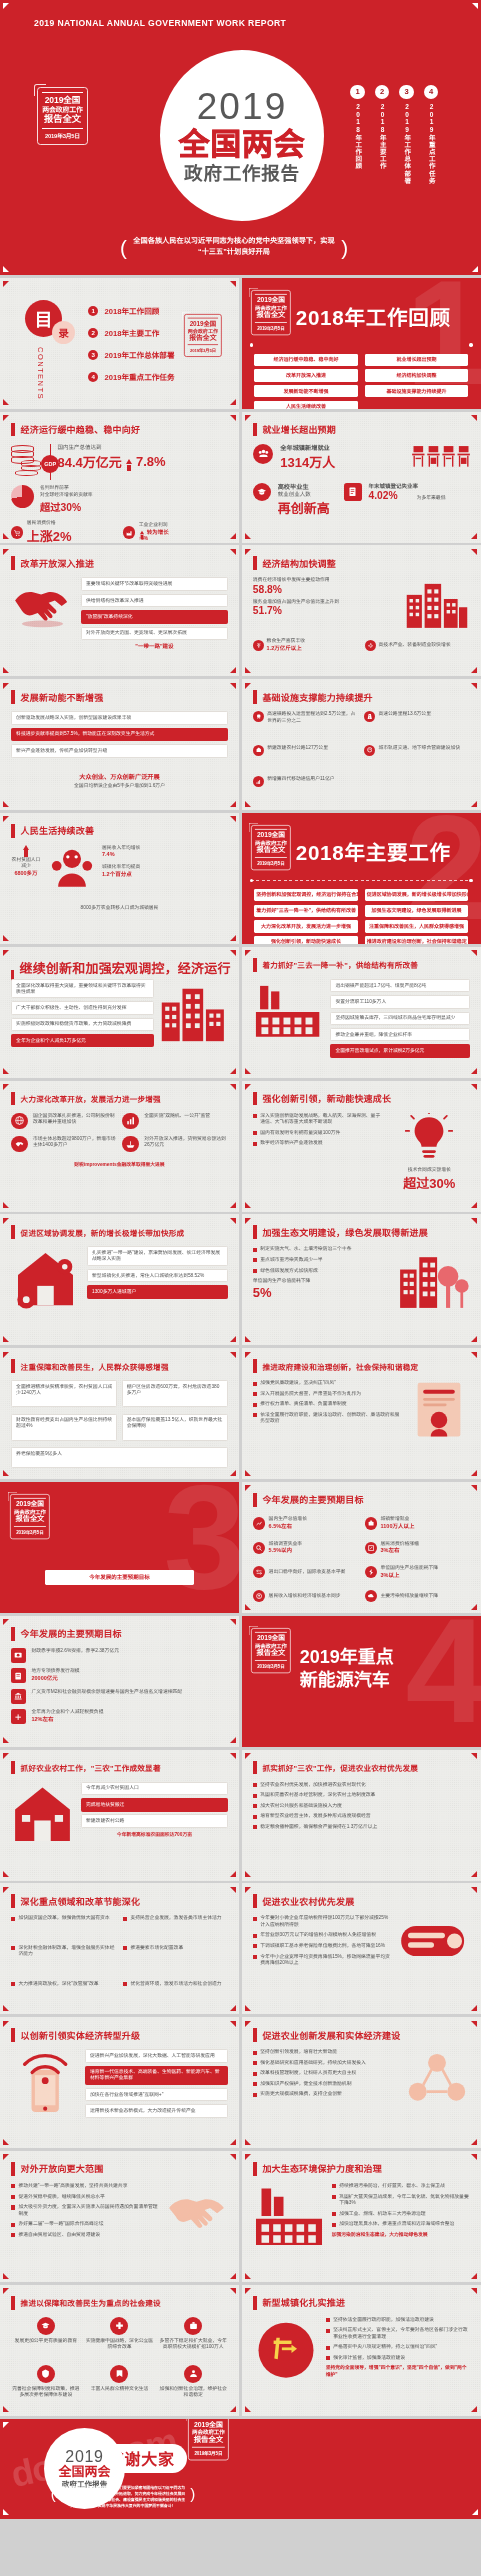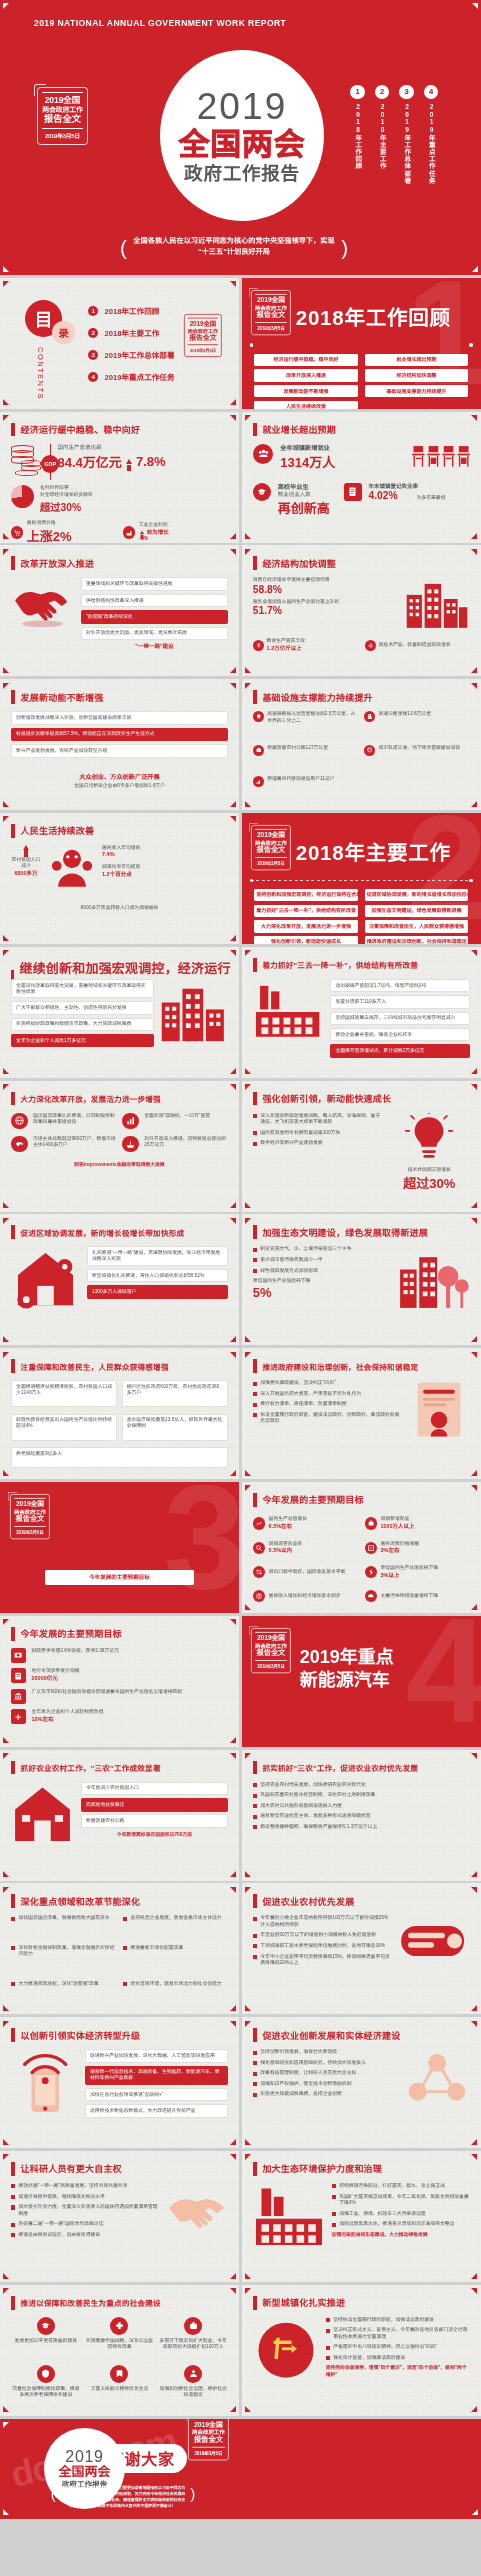--- a/index.html
+++ b/index.html
@@ -1435,21 +1435,21 @@
   </div>
 
   <div class="row">
     <div class="slide grey half cs">
       <span class="corner c-tl"></span>
       <span class="corner c-tr"></span>
       <span class="corner c-bl"></span>
       <span class="corner c-br"></span>
       <div class="cs-head">
         <span class="cs-bar"></span>
-        <span class="cs-title">让科研人员有更大自主权</span>
+        <span class="cs-title">对外开放向更大范围</span>
       </div>
       <div class="cs-body flexrow" style="gap:6.9px;align-items:flex-start">
         <div style="flex:1">
           <div class="bul">
               <span class="dot"></span>
               <span class="t7 grey-t">推动共建"一带一路"高质量发展，坚持共商共建共享</span>
             </div>
           <div class="bul">
               <span class="dot"></span>
               <span class="t7 grey-t">促进外贸稳中提质，继续降低关税总水平</span>

